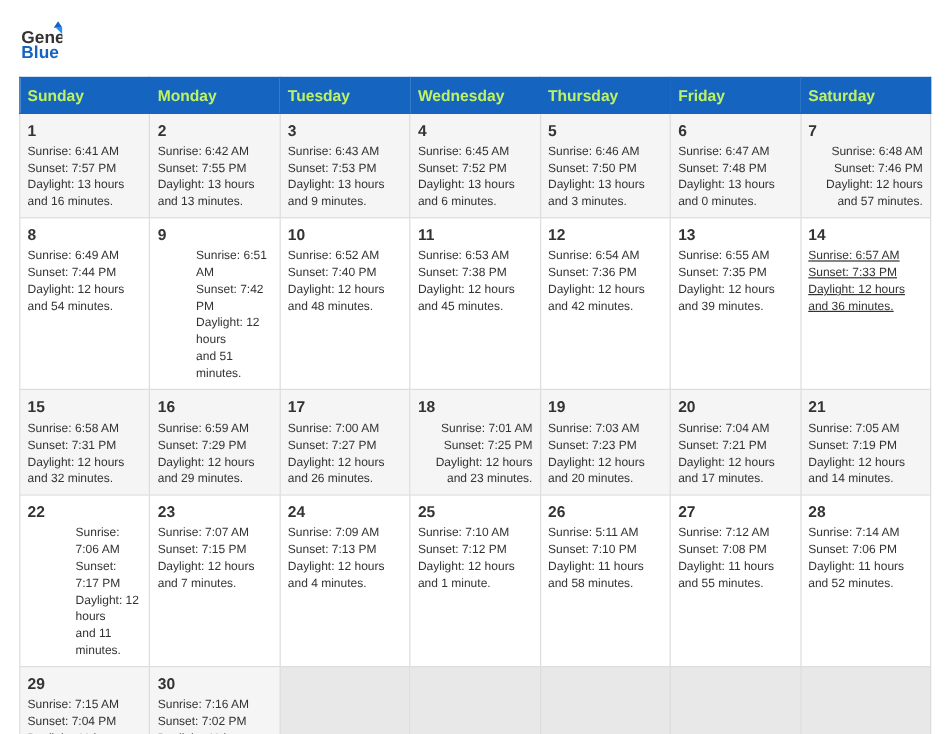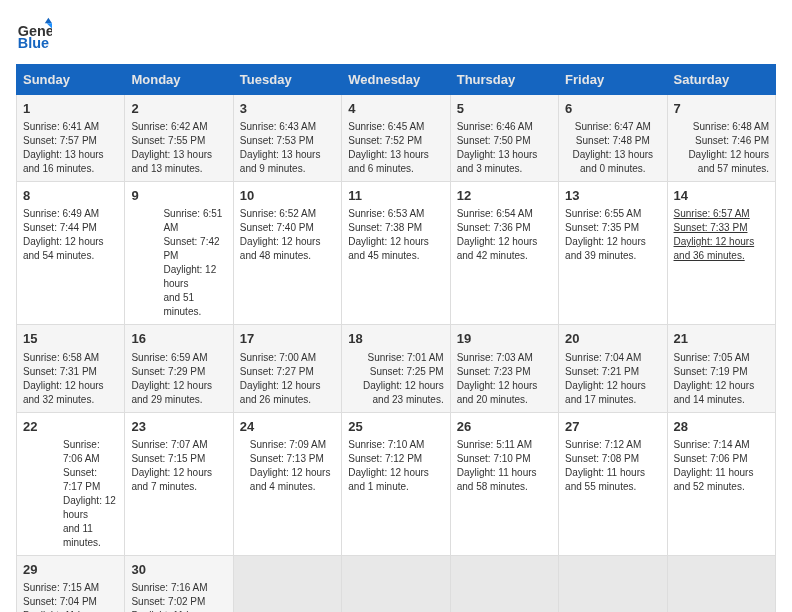--- a/index.html
+++ b/index.html
@@ -37,21 +37,21 @@
       font-size: 15px;
       color: #555;
     }
     table {
       width: 100%;
       border-collapse: collapse;
       font-size: 11px;
     }
     thead tr th {
       background: #1565c0;
-      color: #e5e5e5;
+      color: #bef264;
       padding: 7px 6px;
       text-align: left;
       font-size: 13px;
       font-weight: bold;
       border: 1px solid #1565c0;
     }
     tbody tr td {
       vertical-align: top;
       padding: 5px 6px;
       border: 1px solid #ddd;
@@ -144,21 +144,21 @@
         </td>
         <td>
           <span class="day-num">5</span>
           <div class="day-info" style="white-space: pre-line;">Sunrise: 6:46 AM
 Sunset: 7:50 PM
 Daylight: 13 hours
 and 3 minutes.</div>
         </td>
         <td>
           <span class="day-num">6</span>
-          <div class="day-info" style="white-space: pre-line; text-align: center;">Sunrise: 6:47 AM
+          <div class="day-info" style="white-space: pre-line;">Sunrise: 6:47 AM
 Sunset: 7:48 PM
 Daylight: 13 hours
 and 0 minutes.</div>
         </td>
         <td>
           <span class="day-num">7</span>
           <div class="day-info" style="white-space: pre-line; text-align: right;">Sunrise: 6:48 AM
 Sunset: 7:46 PM
 Daylight: 12 hours
 and 57 minutes.</div>
@@ -276,21 +276,21 @@
         </td>
         <td>
           <span class="day-num">23</span>
           <div class="day-info" style="white-space: pre-line;">Sunrise: 7:07 AM
 Sunset: 7:15 PM
 Daylight: 12 hours
 and 7 minutes.</div>
         </td>
         <td>
           <span class="day-num">24</span>
-          <div class="day-info" style="white-space: pre-line; margin-left: 10px;">Sunrise: 7:09 AM
+          <div class="day-info" style="white-space: pre-line;">Sunrise: 7:09 AM
 Sunset: 7:13 PM
 Daylight: 12 hours
 and 4 minutes.</div>
         </td>
         <td>
           <span class="day-num">25</span>
           <div class="day-info" style="white-space: pre-line;">Sunrise: 7:10 AM
 Sunset: 7:12 PM
 Daylight: 12 hours
 and 1 minute.</div>

